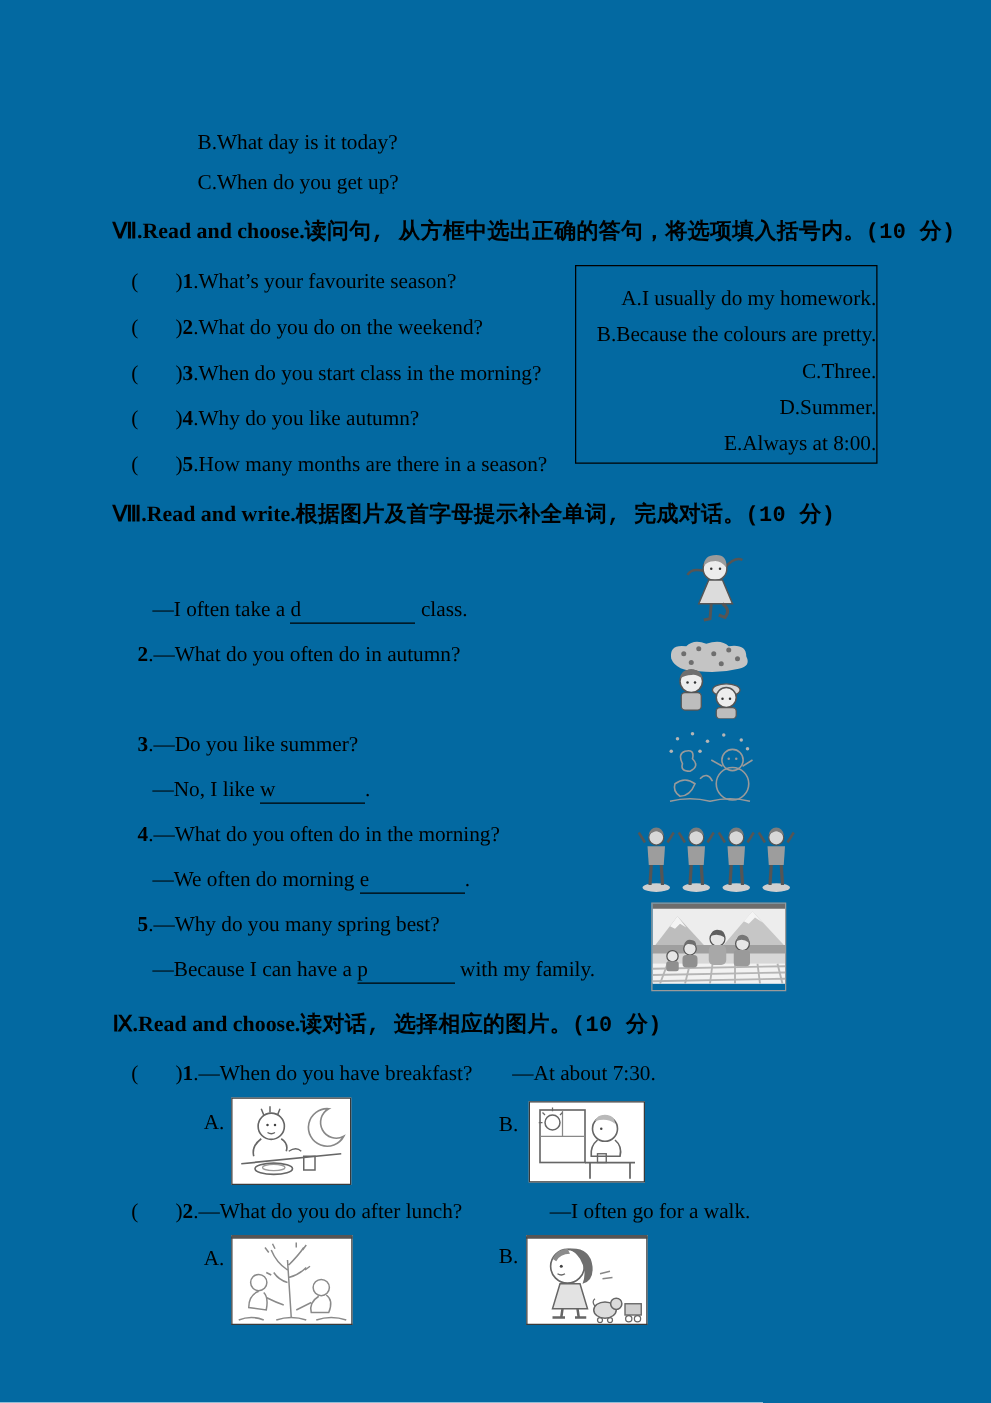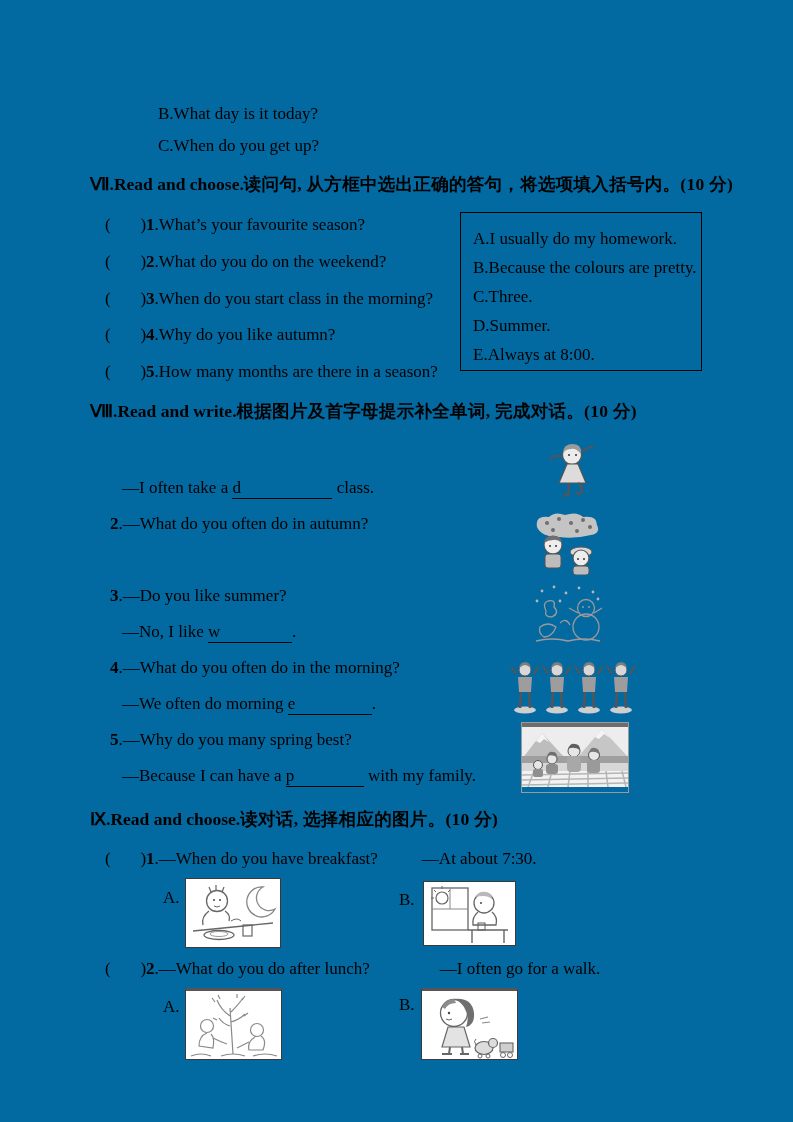--- a/index.html
+++ b/index.html
@@ -5,25 +5,25 @@
   * { margin:0; padding:0; box-sizing:border-box; }
   html,body { background:#ffffff; }
   .page {
     position:relative; width:793px; height:1122px; background:#0369a1;
     color:#000; font-family:"Liberation Serif", serif; font-size:17px;
     overflow:hidden;
   }
   .abs { position:absolute; white-space:pre; line-height:20px; }
   .b { font-weight:bold; }
   .hdr { font-weight:bold; font-size:17.5px; }
-  .zh { font-family:Liberation Serif, serif; font-weight:bold; letter-spacing:0.3px; }
+  .zh { font-family:Liberation Mono, monospace; font-weight:bold; letter-spacing:0.3px; }
   .blank { display:inline-block; border-bottom:1.3px solid #000; }
   .ansbox {
     position:absolute; left:460px; top:212px; width:242px; height:159px;
-    border:1.6px solid #000; padding:11px 0 0 12px;
+    border:1.6px solid #000; padding:11px 0 0 12px;text-align:right;
   }
   .ansbox .opt { line-height:29px; white-space:pre; }
   .imgwrap { position:absolute; }
   .imgbox {
     position:absolute; border:1.5px solid #3a3a3a; background:#fff;
     display:flex; align-items:center; justify-content:center; overflow:hidden;
   }
   .imgbox.thicktop { border-top:3px solid #555; }
   .framed { border:1px solid #9a9a9a; }
 </style>
@@ -172,21 +172,21 @@
       <circle cx="72" cy="32" r="5.5" fill="#e6e6e6" stroke="#555"></circle>
       <path d="M67 30 Q68 24 73 25 Q78 26 77 31 Q72 27 67 30Z" fill="#777777"></path>
       <rect x="65" y="37" width="13" height="13" rx="3" fill="#9a9a9a"></rect>
       <circle cx="16" cy="42" r="4.5" fill="#e6e6e6" stroke="#555"></circle>
       <rect x="11" y="46" width="10" height="8" rx="2" fill="#8f8f8f"></rect>
     </svg>
   </div>
 
   <div class="abs hdr" style="left:90px;top:809px"><span>Ⅸ</span><span>.Read and choose.</span><span class="zh">读对话, 选择相应的图片。</span><span class="zh">(10 分)</span></div>
 
-  <div class="abs" style="left:105px;top:849px"><span>(       )</span><span class="b">1</span><span>.—When do you have breakfast?</span><span style="margin-left:44px">—At about 7:30.</span></div>
+  <div class="abs" style="left:105px;top:849px"><span>(       )</span><span class="b">1</span><span>.—When do you have breakfast?</span><span style="margin-left:32px">—At about 7:30.</span></div>
 
   <div class="abs" style="left:163px;top:888px">A.</div>
   <div class="imgbox" style="left:185px;top:878px;width:96px;height:70px">
     <svg width="92" height="64" viewBox="0 0 92 64">
       <path d="M76 6 A15 15 0 1 0 88 28 A12 12 0 1 1 76 6Z" fill="none" stroke="#888888" stroke-width="1.3"></path>
       <circle cx="30" cy="20" r="10.5" fill="#fff" stroke="#666666" stroke-width="1.3"></circle>
       <path d="M24 11 L22 6 M29 9 L29 4 M35 11 L37 6" stroke="#666666" stroke-width="1.2"></path>
       <circle cx="27" cy="19" r="1" fill="#444"></circle>
         <circle cx="33" cy="19" r="1" fill="#444"></circle>
       <path d="M27 25 Q30 27 33 25" stroke="#666666" fill="none"></path>

